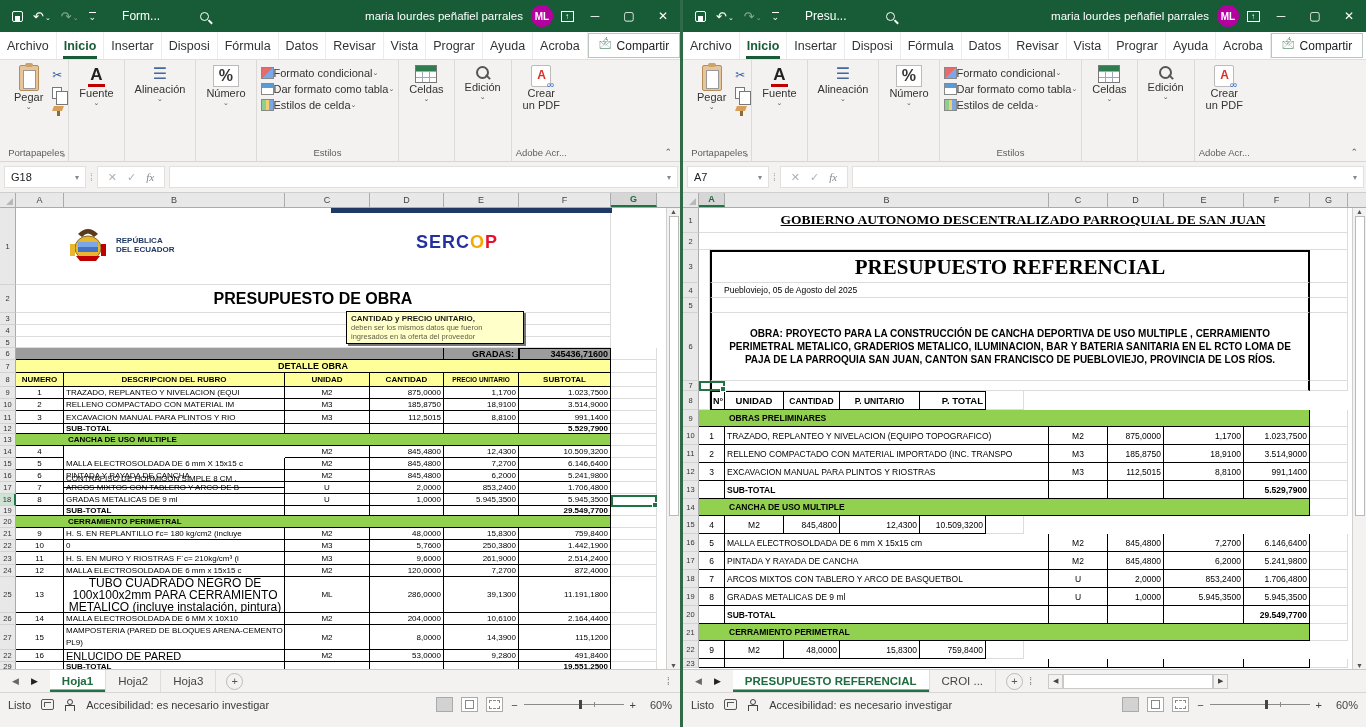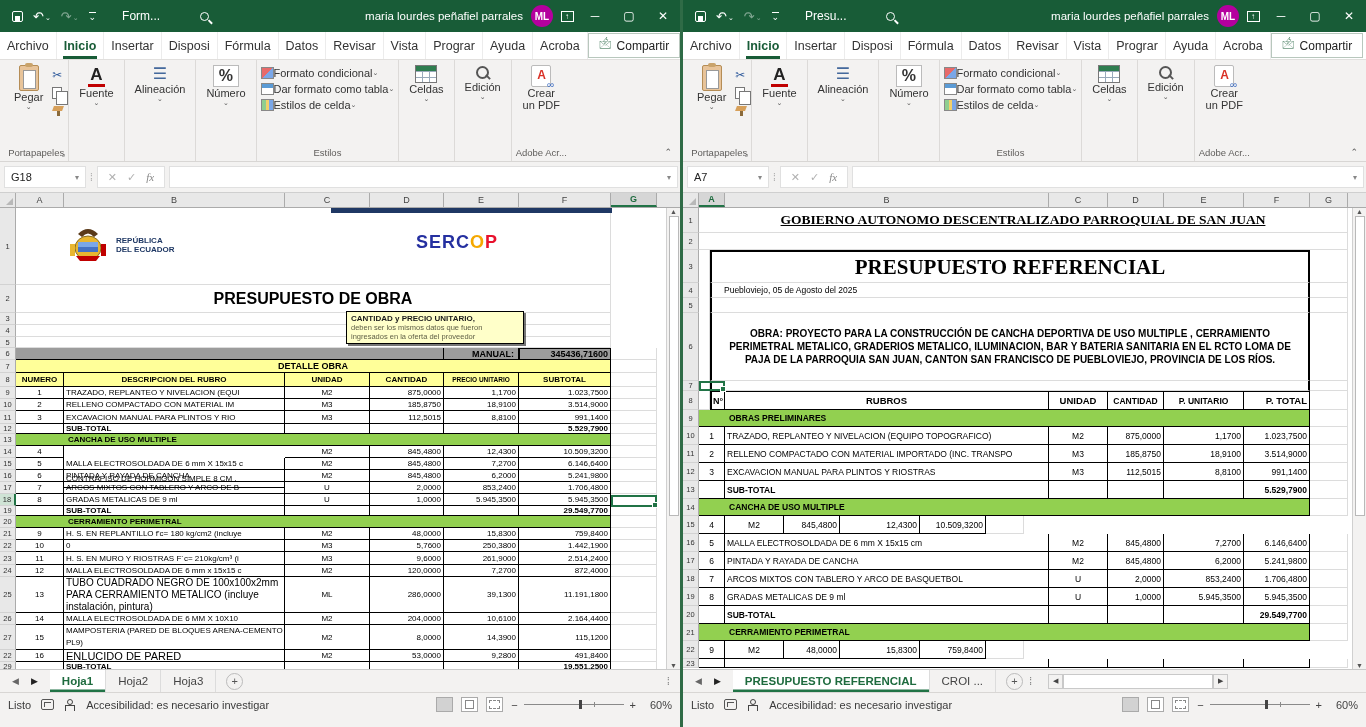--- a/index.html
+++ b/index.html
@@ -332,21 +332,21 @@
             <div class="gut">4</div>
             <div class="c" style="width:595px;height:12px"></div>
           </div>
           <div class="xrow" style="height: 11px;">
             <div class="gut">5</div>
             <div class="c" style="width:595px;height:11px"></div>
           </div>
           <div class="xrow" style="height: 12px;">
             <div class="gut">6</div>
             <div class="c b graytotal" style="width:428px;height:12px"></div>
-  <div class="c b graytotal" style="width:75px;height:12px;justify-content:flex-end;font-weight:bold;font-size:9px;padding-right:4px">MANUAL:</div>
+  <div class="c b graytotal" style="width:75px;height:12px;justify-content:flex-end;font-weight:bold;font-size:9px;padding-right:4px">GRADAS:</div>
   <div class="c graytotal num" style="width:92px;height:12px;border:1.5px solid #000;font-weight:bold;font-size:9px">345436,71600</div>
   <div class="c" style="width:46px;height:12px"></div>
           </div>
           <div class="xrow" style="height: 13px;">
             <div class="gut">7</div>
             <div class="c b ctr yellowband" style="width:595px;height:13px;font-weight:bold;font-size:9px">DETALLE OBRA</div>
   <div class="c" style="width:46px;height:13px"></div>
           </div>
           <div class="xrow" style="height: 14px;">
             <div class="gut">8</div>
@@ -504,21 +504,21 @@
             <div class="c b" style="width: 221px; height: 12px; font-size: 8px; padding-left: 2px;">MALLA ELECTROSOLDADA DE 6 mm x 15x15 c</div>
             <div class="c b ctr" style="width: 85px; height: 12px; font-size: 8px;">M2</div>
             <div class="c b num" style="width: 74px; height: 12px; font-size: 8px;">120,0000</div>
             <div class="c b num" style="width: 75px; height: 12px; font-size: 8px;">7,2700</div>
             <div class="c b num" style="width: 92px; height: 12px; font-size: 8px; text-align: center;">872,4000</div>
             <div class="c" style="width: 46px; height: 12px;"></div>
           </div>
           <div class="xrow" style="height: 36px;">
             <div class="gut">25</div>
             <div class="c b ctr" style="width: 48px; height: 36px; font-size: 8px;">13</div>
-            <div class="c b" style="width: 221px; height: 36px; font-size: 10px; padding-left: 2px; white-space: normal; line-height: 12px;">TUBO CUADRADO NEGRO DE 100x100x2mm PARA CERRAMIENTO METALICO (incluye instalación, pintura)</div>
+            <div class="c b" style="width: 221px; height: 36px; font-size: 12px; padding-left: 2px; white-space: normal; line-height: 12px; text-align: center;">TUBO CUADRADO NEGRO DE 100x100x2mm PARA CERRAMIENTO METALICO (incluye instalación, pintura)</div>
             <div class="c b ctr" style="width: 85px; height: 36px; font-size: 8px;">ML</div>
             <div class="c b num" style="width: 74px; height: 36px; font-size: 8px;">286,0000</div>
             <div class="c b num" style="width: 75px; height: 36px; font-size: 8px;">39,1300</div>
             <div class="c b num" style="width: 92px; height: 36px; font-size: 8px;">11.191,1800</div>
             <div class="c" style="width: 46px; height: 36px;"></div>
           </div>
           <div class="xrow" style="height: 12px;">
             <div class="gut">26</div>
             <div class="c b ctr" style="width: 48px; height: 12px; font-size: 8px;">14</div>
             <div class="c b" style="width: 221px; height: 12px; font-size: 8px; padding-left: 2px;">MALLA ELECTROSOLDADA DE 6 MM X 10X10</div>
@@ -771,21 +771,20 @@
           <div class="xrow" style="height: 10px;">
             <div class="gut">7</div>
             <div class="c" style="width:11px;height:10px;border-bottom:none"></div>
   <div class="c" style="width:600px;height:10px;border-left:2px solid #000;border-right:2px solid #000;"></div>
   <div class="c" style="width:38px;height:10px"></div>
           </div>
           <div class="xrow" style="height: 19px;">
             <div class="gut">8</div>
             <div class="c" style="width:11px;height:19px"></div>
   <div class="c b ctr" style="width:15px;height:19px;font-weight:bold;font-size:9px;border-left:2px solid #000;border-top:1.5px solid #000">N°</div>
-  <div class="c b ctr" style="width:324px;height:19px;font-weight:bold;font-size:9.5px;border-top:1.5px solid #000">RUBROS</div>
   <div class="c b ctr" style="width:59px;height:19px;font-weight:bold;font-size:9.5px;border-top:1.5px solid #000">UNIDAD</div>
   <div class="c b ctr" style="width:56px;height:19px;font-weight:bold;font-size:8.5px;border-top:1.5px solid #000">CANTIDAD</div>
   <div class="c b ctr" style="width:80px;height:19px;font-weight:bold;font-size:8.5px;border-top:1.5px solid #000">P. UNITARIO</div>
   <div class="c b num" style="width:66px;height:19px;font-weight:bold;font-size:9.5px;border-top:1.5px solid #000">P. TOTAL</div>
   <div class="c" style="width:38px;height:19px"></div>
           </div>
           <div class="xrow" style="height: 17px;">
             <div class="gut">9</div>
             <div class="c b greenband" style="width: 611px; height: 17px; font-weight: bold; padding-left: 30px; font-size: 8.5px;">OBRAS PRELIMINARES</div>
             <div class="c" style="width: 38px; height: 17px;"></div>

